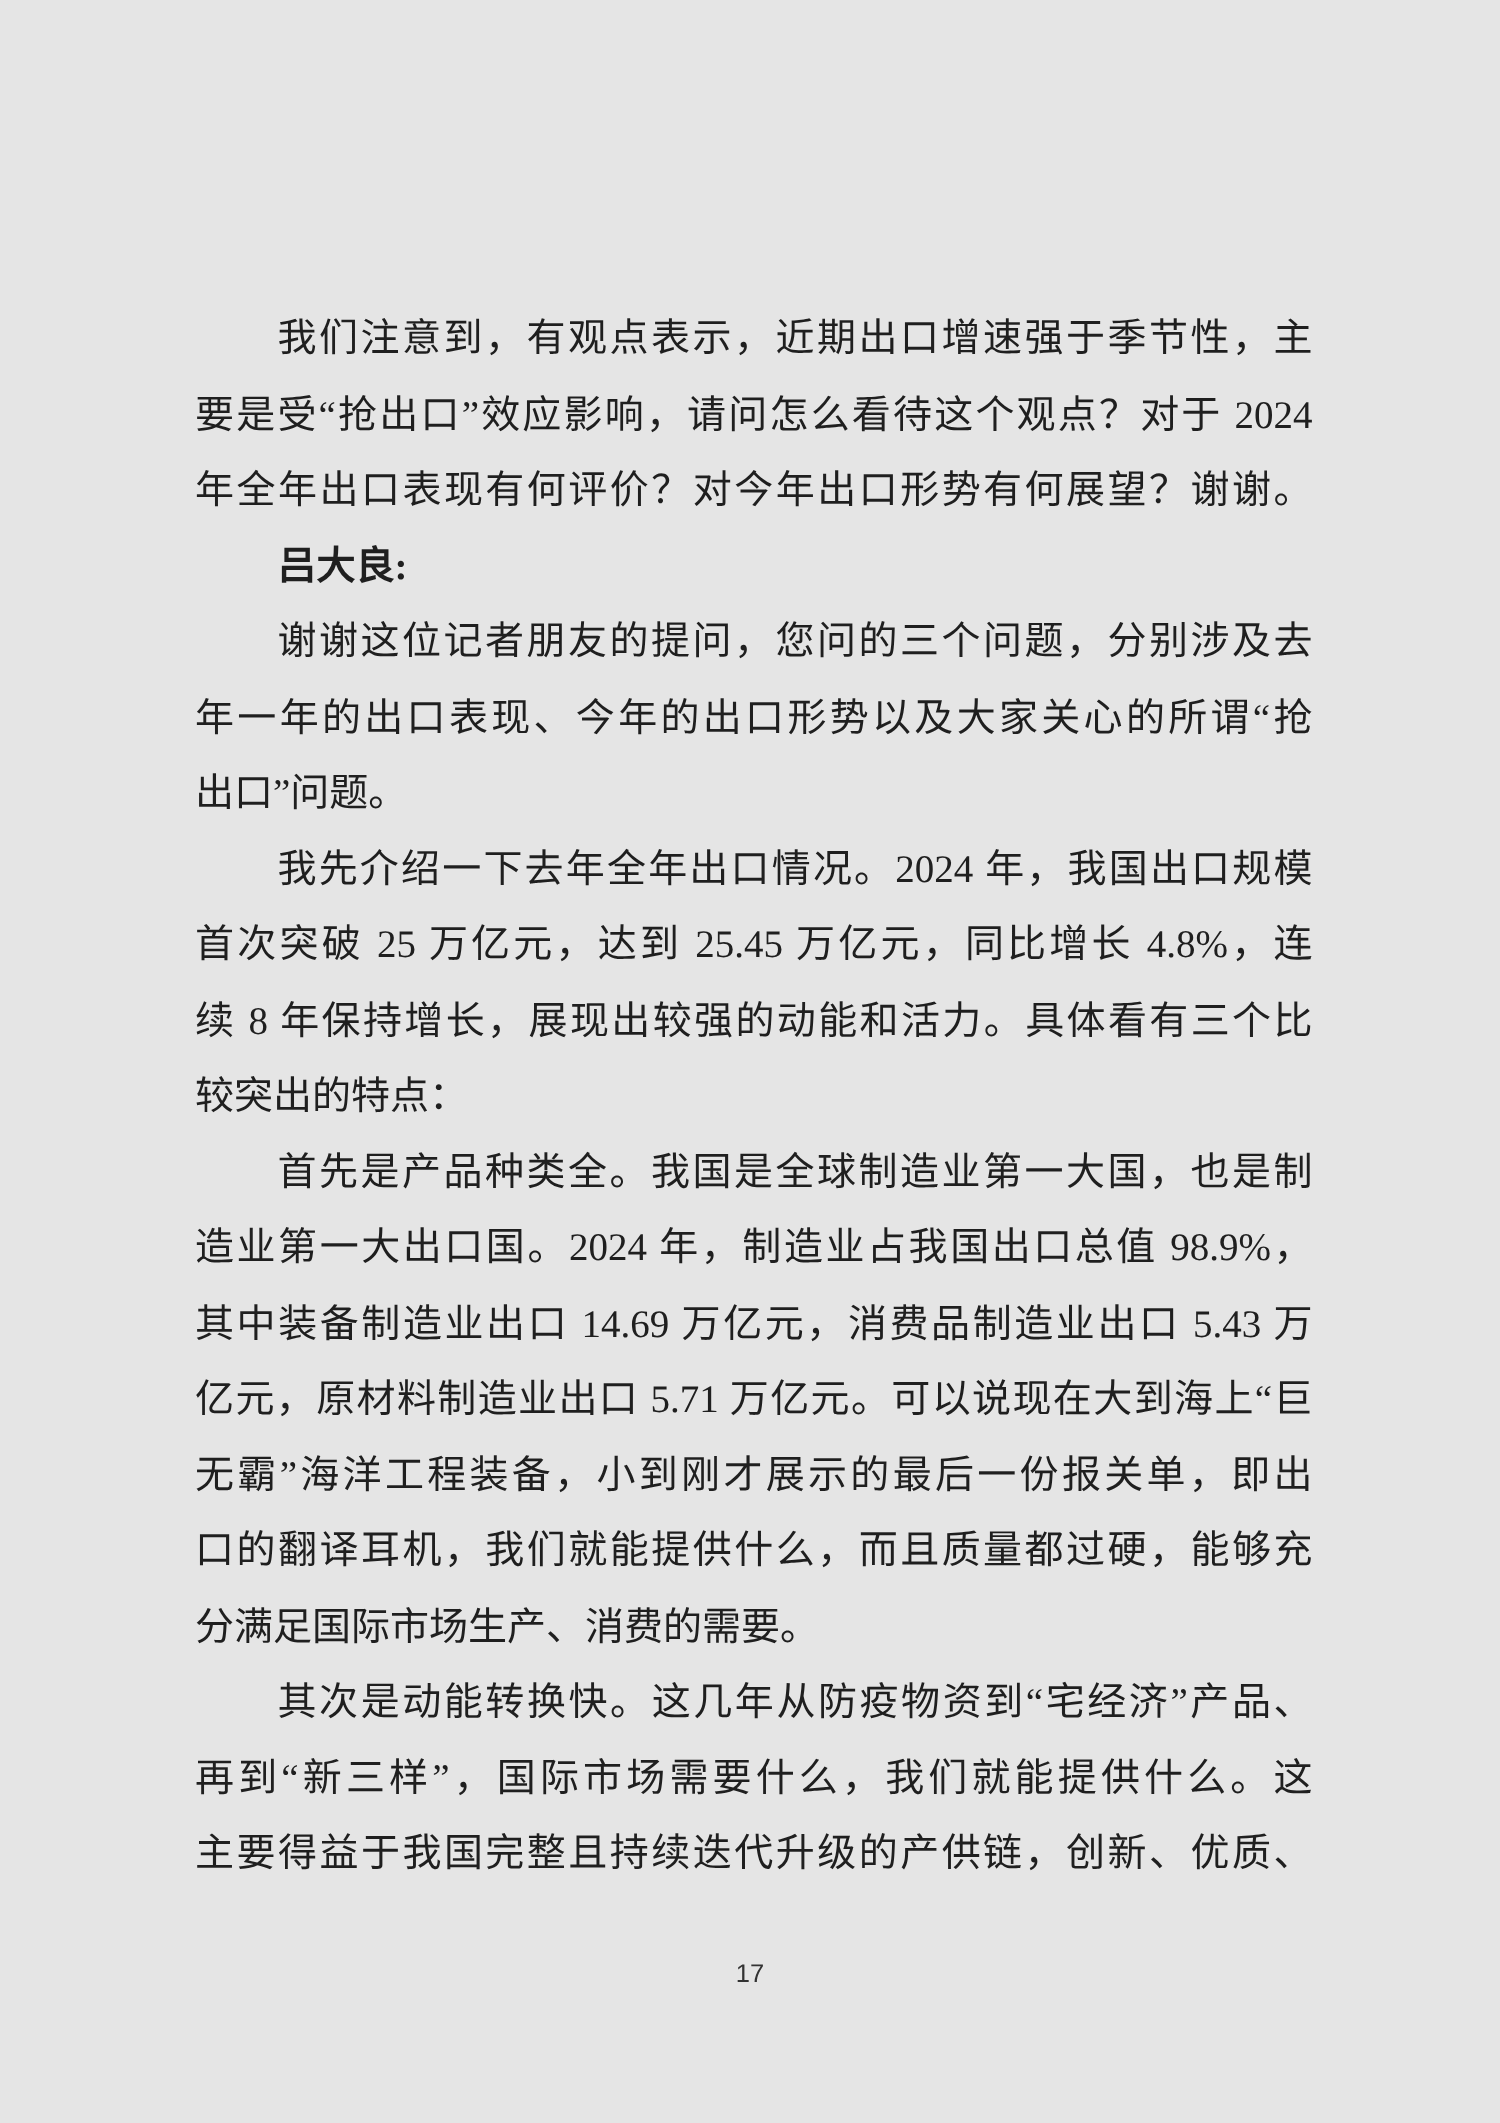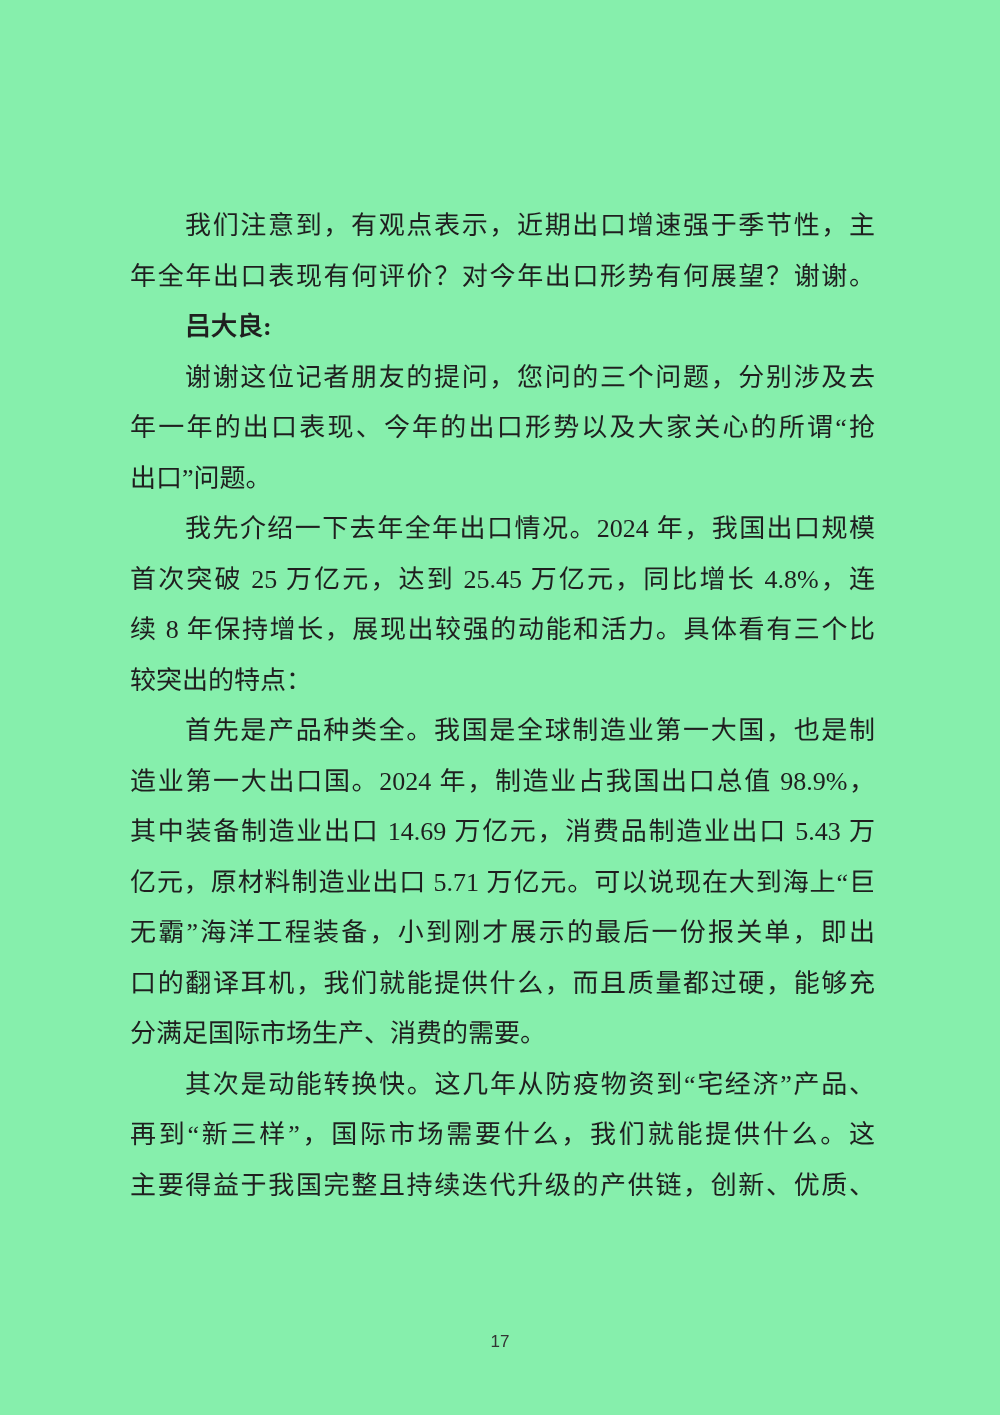--- a/index.html
+++ b/index.html
@@ -4,21 +4,21 @@
 <style>
   html, body {
     margin: 0;
     padding: 0;
     background: #ffffff;
   }
   .doc-page {
     position: relative;
     width: 1000px;
     height: 1415px;
-    background: #86efac;
+    background: #e5e5e5;
     overflow: hidden;
     font-family: "Liberation Serif", "DejaVu Serif", serif;
   }
   .text-block {
     position: absolute;
     left: 130px;
     top: 201px;
     width: 745px;
   }
   .line {
@@ -43,30 +43,30 @@
   }
   .page-number {
     position: absolute;
     top: 1306px;
     left: 0;
     width: 100%;
     text-align: center;
     font-family: "Liberation Sans", "DejaVu Sans", sans-serif;
     font-size: 17px;
     color: #333333;
-    margin-top: 26px;
   }
 </style>
 </head>
 <body>
 
 <div class="doc-page">
 
   <div class="text-block">
     <div class="line indent">我们注意到，有观点表示，近期出口增速强于季节性，主</div>
+    <div class="line">要是受“抢出口”效应影响，请问怎么看待这个观点？对于 2024</div>
     <div class="line">年全年出口表现有何评价？对今年出口形势有何展望？谢谢。</div>
     <div class="line indent bold noj">吕大良:</div>
     <div class="line indent">谢谢这位记者朋友的提问，您问的三个问题，分别涉及去</div>
     <div class="line">年一年的出口表现、今年的出口形势以及大家关心的所谓“抢</div>
     <div class="line noj">出口”问题。</div>
     <div class="line indent">我先介绍一下去年全年出口情况。2024 年，我国出口规模</div>
     <div class="line">首次突破 25 万亿元，达到 25.45 万亿元，同比增长 4.8%，连</div>
     <div class="line">续 8 年保持增长，展现出较强的动能和活力。具体看有三个比</div>
     <div class="line noj">较突出的特点：</div>
     <div class="line indent">首先是产品种类全。我国是全球制造业第一大国，也是制</div>

